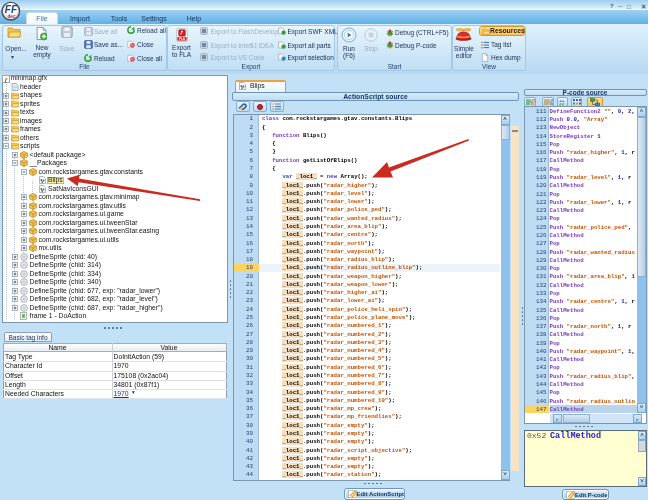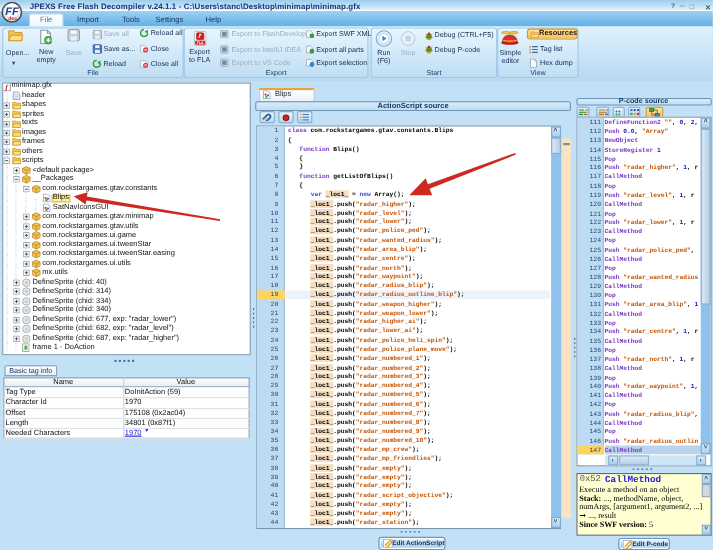--- a/index.html
+++ b/index.html
@@ -35,21 +35,20 @@
 
 .bbtn{position:absolute;background:linear-gradient(#eef7fe,#b9d8f0 55%,#a7cdeb);border:1px solid #6f95bd;border-radius:3px;box-shadow:inset 0 0 0 1px #fff;font-size:6.8px;font-weight:bold;color:#10305e;text-align:center}
 
 .sbtn{position:absolute;background:linear-gradient(#d8ecfa,#a9cfee);border:1px solid #7fa9cc;color:#26496e;font-size:6px;line-height:7px;text-align:center;font-weight:bold}
 </style></head>
 <body>
 <div id="root">
 <div class="abs" id="titlebar"></div>
 <div class="abs" id="tabband"></div>
 <div class="abs" style="left:0;top:9px;width:648px;height:1px;background:#fdfeff"></div>
-<div class="abs" id="title">JPEXS Free Flash Decompiler v.24.1.1 - C:\Users\stanc\Desktop\minimap\minimap.gfx</div>
 <div class="abs winbtn" style="left:610px">?</div>
 <div class="abs winbtn" style="left:618px">─</div>
 <div class="abs winbtn" style="left:627px;font-size:6.5px">□</div>
 <div class="abs winbtn" style="left:641px;font-size:6.5px">✕</div>
 <div class="abs" id="filetab">File</div>
 <div class="abs rtab" style="left:60px;width:40px;text-align:center">Import</div>
 <div class="abs rtab" style="left:99px;width:40px;text-align:center">Tools</div>
 <div class="abs rtab" style="left:134px;width:40px;text-align:center">Settings</div>
 <div class="abs rtab" style="left:174px;width:40px;text-align:center">Help</div>
 <div class="abs" id="ribbon"></div>
@@ -772,21 +771,20 @@
 <div class="abs sbtn" style="left:637px;top:107px;width:9px;height:10px">˄</div>
 <div class="abs" style="left:637px;top:117px;width:9px;height:160px;background:linear-gradient(90deg,#dce9f4,#b4cfe8);border:1px solid #8fb0cc"></div>
 <div class="abs sbtn" style="left:637px;top:403px;width:9px;height:10px">˅</div>
 <div class="abs" style="left:549.5px;top:413.5px;width:87px;height:9.5px;background:#cfe4f6"></div>
 <div class="abs sbtn" style="left:552.5px;top:414px;width:9px;height:9px;line-height:8px">‹</div>
 <div class="abs" style="left:562.5px;top:414px;width:27px;height:9px;background:linear-gradient(#dce9f4,#b4cfe8);border:1px solid #8fb0cc"></div>
 <div class="abs sbtn" style="left:632.5px;top:414px;width:9px;height:9px;line-height:8px">›</div>
 <div class="abs" style="left:524px;top:429.5px;width:123px;height:57px;background:#ffffd2;border:1px solid #5a6b7a"></div>
 <div class="abs" style="left:527px;top:431px;font-family:'Liberation Mono',monospace;font-size:8px;color:#555">0x52</div>
 <div class="abs" style="left:550px;top:430.5px;font-family:'Liberation Mono',monospace;font-size:8.5px;font-weight:bold;color:#2222dd">CallMethod</div>
-<div class="abs" style="left:526.5px;top:441px;font-family:'Liberation Serif',serif;font-size:7.4px;color:#000;line-height:8.1px;white-space:nowrap">Execute a method on an object<br><b>Stack:</b> ..., methodName, object,<br>numArgs, [argument1, argument2, ...]<br>➞ ..., result<br><b>Since SWF version:</b> 5</div>
 <div class="abs sbtn" style="left:638px;top:430.5px;width:8px;height:9px">˄</div>
 <div class="abs sbtn" style="left:638px;top:476.5px;width:8px;height:9px">˅</div>
 <div class="abs" style="left:638px;top:440px;width:8px;height:12px;background:#d0dae2;border:1px solid #9aa8b4"></div>
 <div class="bbtn" style="left:562px;top:488.5px;width:46.5px;height:11.5px;line-height:10.5px;padding-left:12px;font-size:5.9px;text-align:left;white-space:nowrap">Edit P-code</div>
 <svg class="abs" style="left:566px;top:490.5px" width="9" height="8" viewBox="0 0 9 8">
       <rect x="0.5" y="0.5" width="8" height="7" fill="#fff" stroke="#8aa" stroke-width="0.6"></rect>
       <path d="M2 6 L6 2 Q6.8 1.2 7.6 2 Q8.4 2.8 7.6 3.6 L3.6 7.6" stroke="#f0a030" stroke-width="1.4" fill="none"></path>
     </svg>
 <svg class="abs" style="left:0;top:0;pointer-events:none" width="648" height="500" viewBox="0 0 648 500">
 <g fill="#cc2a20">

